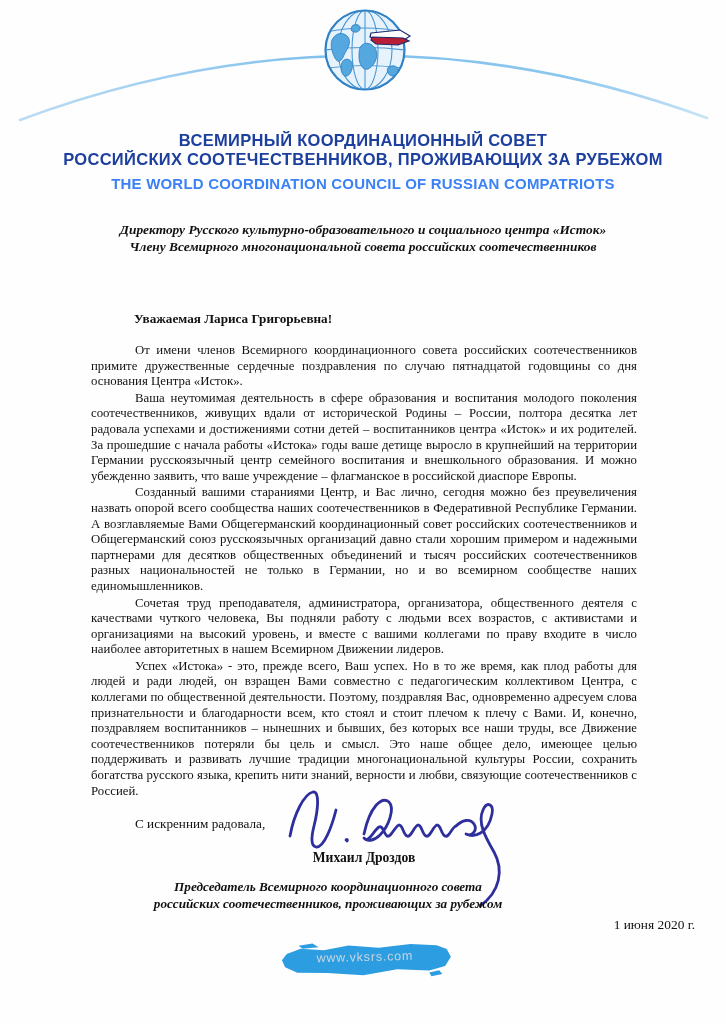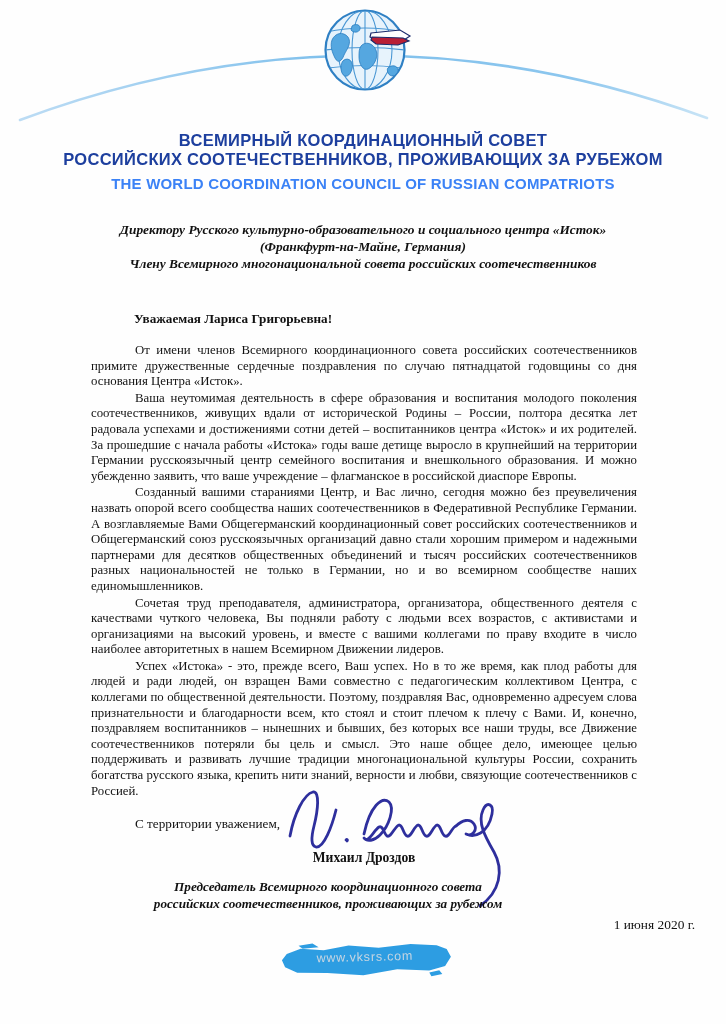--- a/index.html
+++ b/index.html
@@ -123,35 +123,34 @@
   </div>
 
   <div class="org-title">
     <div class="ru" style="color:#1d3f9e">ВСЕМИРНЫЙ КООРДИНАЦИОННЫЙ СОВЕТ</div>
     <div class="ru" style="color:#1d3f9e">РОССИЙСКИХ СООТЕЧЕСТВЕННИКОВ, ПРОЖИВАЮЩИХ ЗА РУБЕЖОМ</div>
     <div class="en" style="color:#3b82f6">THE WORLD COORDINATION COUNCIL OF RUSSIAN COMPATRIOTS</div>
   </div>
 
   <div class="recipient">
     <div>Директору Русского культурно-образовательного и социального центра «Исток»</div>
-    <div>(Франкфурт-на-Майне, Германия)</div>
     <div>Члену Всемирного многонациональной совета российских соотечественников</div>
   </div>
 
   <div class="salutation">Уважаемая Лариса Григорьевна!</div>
 
   <div class="body-text">
     <p>От имени членов Всемирного координационного совета российских соотечественников примите дружественные сердечные поздравления по случаю пятнадцатой годовщины со дня основания Центра «Исток».</p>
     <p>Ваша неутомимая деятельность в сфере образования и воспитания молодого поколения соотечественников, живущих вдали от исторической Родины – России, полтора десятка лет радовала успехами и достижениями сотни детей – воспитанников центра «Исток» и их родителей. За прошедшие с начала работы «Истока» годы ваше детище выросло в крупнейший на территории Германии русскоязычный центр семейного воспитания и внешкольного образования. И можно убежденно заявить, что ваше учреждение – флагманское в российской диаспоре Европы.</p>
     <p>Созданный вашими стараниями Центр, и Вас лично, сегодня можно без преувеличения назвать опорой всего сообщества наших соотечественников в Федеративной Республике Германии. А возглавляемые Вами Общегерманский координационный совет российских соотечественников и Общегерманский союз русскоязычных организаций давно стали хорошим примером и надежными партнерами для десятков общественных объединений и тысяч российских соотечественников разных национальностей не только в Германии, но и во всемирном сообществе наших единомышленников.</p>
     <p>Сочетая труд преподавателя, администратора, организатора, общественного деятеля с качествами чуткого человека, Вы подняли работу с людьми всех возрастов, с активистами и организациями на высокий уровень, и вместе с вашими коллегами по праву входите в число наиболее авторитетных в нашем Всемирном Движении лидеров.</p>
     <p>Успех «Истока» - это, прежде всего, Ваш успех. Но в то же время, как плод работы для людей и ради людей, он взращен Вами совместно с педагогическим коллективом Центра, с коллегами по общественной деятельности. Поэтому, поздравляя Вас, одновременно адресуем слова признательности и благодарности всем, кто стоял и стоит плечом к плечу с Вами. И, конечно, поздравляем воспитанников – нынешних и бывших, без которых все наши труды, все Движение соотечественников потеряли бы цель и смысл. Это наше общее дело, имеющее целью поддерживать и развивать лучшие традиции многонациональной культуры России, сохранить богатства русского языка, крепить нити знаний, верности и любви, связующие соотечественников с Россией.</p>
   </div>
 
-  <div class="valediction">С территории уважением,</div>
+  <div class="valediction">С искренним радовала,</div>
 
   <div class="signature-wrap">
     <svg width="232" height="130" viewBox="0 0 232 130">
       <g fill="none" stroke="#2e2f9d" stroke-width="2.8" stroke-linecap="round" stroke-linejoin="round">
 
         <path d="M 12 52 C 16 30 26 10 35 8 C 42 7 40 26 36 42 C 33 54 33 62 38 63 C 46 64 54 42 58 26"></path>
 
         <path d="M 68 56 C 69 55 70 56 69 57"></path>
 
         <path d="M 86 50 C 92 22 104 12 111 18 C 117 24 111 42 102 51 C 96 57 89 58 86 54 C 90 60 96 46 101 43 C 105 41 106 50 109 52 C 113 54 117 42 121 41 C 125 41 125 50 129 52 C 133 54 136 42 140 41 C 144 41 144 50 148 52 C 152 54 155 42 159 41 C 163 41 163 50 167 52 C 171 54 174 43 178 42"></path>

